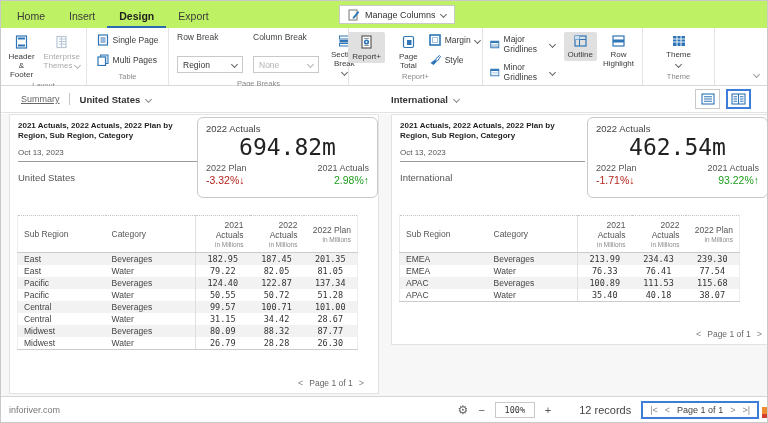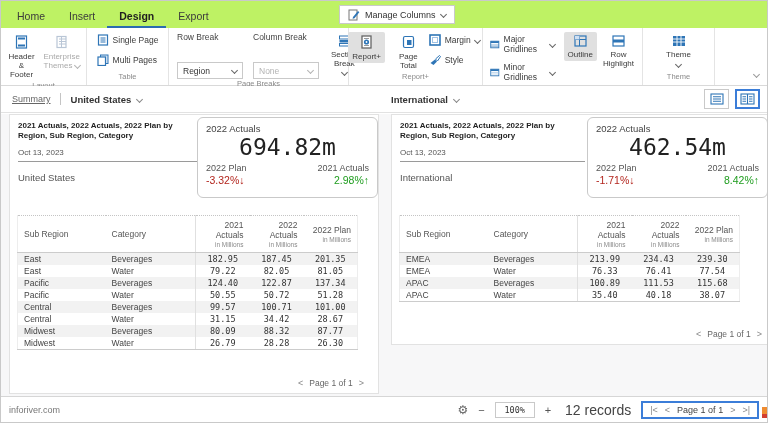--- a/index.html
+++ b/index.html
@@ -15,30 +15,30 @@
   
   .ribbon{height:58px;display:flex;border-bottom:1px solid #d9d9d9;position:relative;background:#fff}
   .group{border-right:1px solid #e4e4e4;display:flex;flex-direction:column}
   .gbody{flex:1;display:flex;align-items:flex-start;padding:4px 4px 0;gap:2px;justify-content:center}
   .gcap{height:13px;text-align:center;font-size:7.5px;color:#8a8a8a;line-height:10px}
   .stack{display:flex;flex-direction:column;align-items:center;padding:3px 4px 2px;border-radius:2px;text-align:center;font-size:8px;color:#3b3b3b;line-height:9px;gap:3px;cursor:pointer}
   .stack.sel{background:#e0e0e0}
   .stack.disabled{color:#aaa;cursor:default}
   .smallbtn{display:flex;align-items:center;gap:4px;font-size:8.5px;color:#3b3b3b;padding:2px 3px;cursor:pointer}
   .col{display:flex;flex-direction:column;justify-content:center;gap:4px}
-  .rblabel{font-size:8.5px;color:#444;margin-bottom:20px}
+  .rblabel{font-size:8.5px;color:#444;margin-bottom:14px}
   .rbsel{width:66px;height:17px;border:1px solid #c9c9c9;display:flex;align-items:center;justify-content:space-between;padding:0 5px;font-size:8.5px;color:#333;background:#fff;cursor:pointer}
   .rbsel.disabled{color:#b3b3b3}
   .chv{width:5px;height:5px;border-right:1.3px solid #666;border-bottom:1.3px solid #666;transform:rotate(45deg);display:inline-block;flex:none}
   .chv.lt{border-color:#b3b3b3}
   .innersep{width:1px;background:#e4e4e4;margin:2px 3px 4px}
   .ribbon-collapse{position:absolute;right:8px;bottom:8px}
 
   
-  .viewbar{height:27px;display:flex;align-items:center;padding:0 7px;position:relative;border-bottom:1px solid #e2e2e2;background:#fff}
+  .viewbar{height:27px;display:flex;align-items:center;padding:0 16px;position:relative;border-bottom:1px solid #e2e2e2;background:#fff}
   .summary{color:#666;text-decoration:underline;margin:0 9px 0 4px;cursor:pointer}
   .vdiv{width:1px;height:12px;background:#c4c4c4;margin-right:10px}
   .pagename{font-weight:bold;color:#333;display:flex;gap:6px;align-items:center;font-size:9.5px;cursor:pointer}
   .intl{position:absolute;left:390px}
   .viewicons{margin-left:auto;display:flex;gap:6px;align-items:center}
   .vicon{width:25px;height:20px;border:1px solid #c9c9c9;display:flex;align-items:center;justify-content:center;background:#fff;cursor:pointer}
   .vicon.sel{border:2px solid #3b7dd8}
 
   
   .content{position:absolute;top:113px;left:0;right:0;bottom:26px;background:#f7f7f8}
@@ -72,21 +72,21 @@
   .sp-l{right:14px}.sp-r{right:6px}
   .chevtxt{color:#888;font-size:9px}
 
   
   .statusbar{position:absolute;left:0;right:0;bottom:0;height:26px;border-top:1px solid #d6d6d6;display:flex;align-items:center;background:#fff;padding:0 8px}
   .site{color:#777;font-size:9px}
   .sright{margin-left:auto;display:flex;align-items:center;gap:10px}
   .gear{font-size:12px;color:#666;cursor:pointer}
   .zoomctl{color:#555;font-size:11px;cursor:pointer}
   .zoombox{width:40px;height:16px;border:1px solid #c9c9c9;text-align:center;font-size:8.5px;color:#333;line-height:15px;font-family:"DejaVu Sans Mono",monospace}
-  .records{color:#444;font-size:14px;margin-left:4px}
+  .records{color:#444;font-size:11px;margin-left:18px}
   .pagerbox{border:2px solid #3b7dd8;display:flex;gap:7px;align-items:center;padding:2px 7px;font-size:9px;color:#444;cursor:pointer}
   .corner{position:absolute;right:0;bottom:8px;width:5px;height:7px;background:#ef8c31}
   .corner2{position:absolute;right:0;bottom:4px;width:5px;height:4px;background:#d23f31}
   svg{display:block}
 </style>
 </head>
 <body>
 
 <div class="tabsrow">
   <div class="tab">Home</div>
@@ -422,21 +422,21 @@
       <div class="kpi">
         <div class="kpi-metric">2022 Actuals</div>
         <div class="kpi-value">462.54m</div>
         <div class="kpi-foot">
           <div>
             <div class="kf-label">2022 Plan</div>
             <div class="kf-delta down"><span>-1.71%</span><span>↓</span></div>
           </div>
           <div class="kf-r">
             <div class="kf-label">2021 Actuals</div>
-            <div class="kf-delta up"><span>8.42%</span><span>↑</span></div>
+            <div class="kf-delta up"><span>93.22%</span><span>↑</span></div>
           </div>
         </div>
       </div>
     </div>
     <table class="rtable">
       <colgroup>
           <col style="width:88px">
           <col style="width:90px">
           <col style="width:54px">
           <col style="width:54px">

